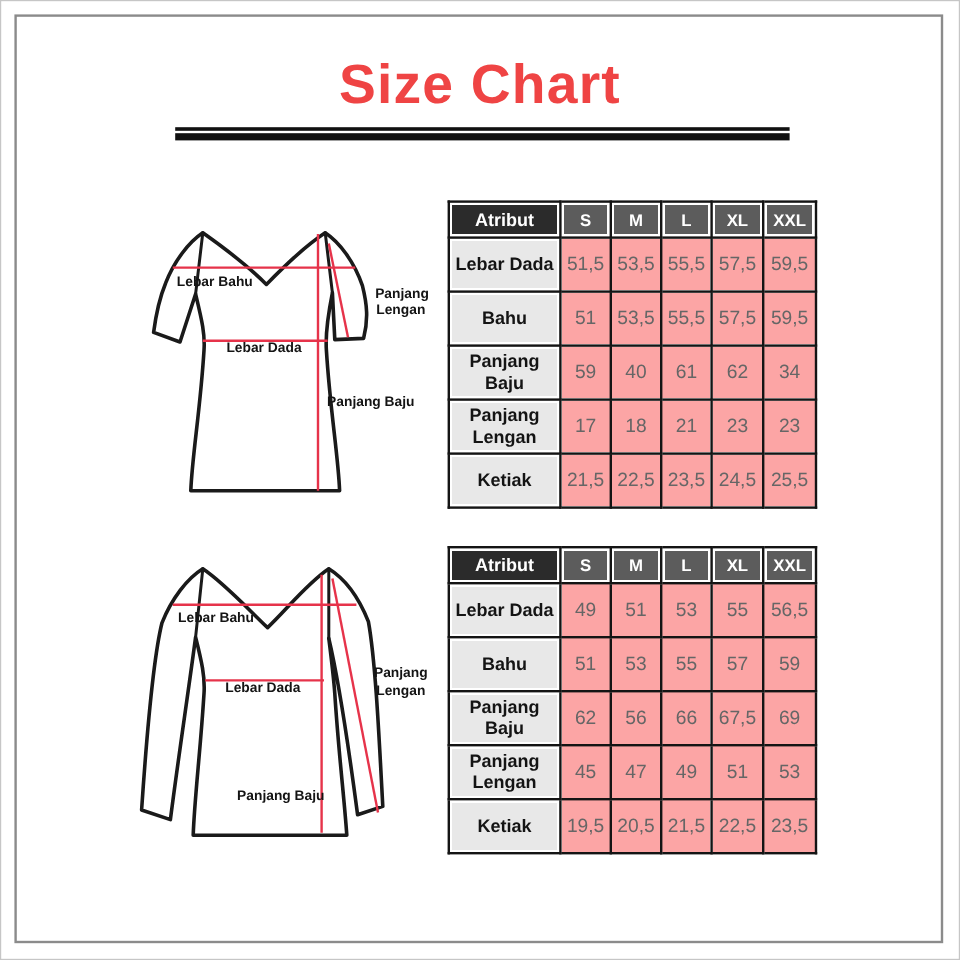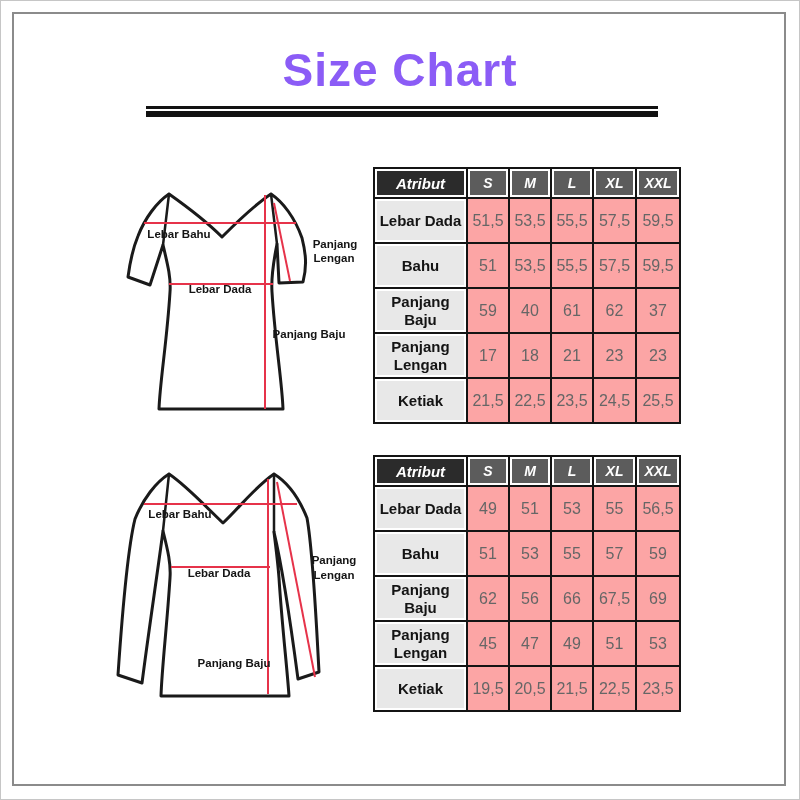--- a/index.html
+++ b/index.html
@@ -7,21 +7,21 @@
     position:relative; width:800px; height:800px; background:#ffffff;
     border:1px solid #c6c6c6; box-sizing:border-box;
     font-family:"Liberation Sans", sans-serif; overflow:hidden;
   }
   .frame {
     position:absolute; left:11px; top:11px; right:13px; bottom:13px;
     border:2px solid #8b8b8b;
   }
   .title {
     position:absolute; left:0; top:42px; width:100%; text-align:center;
-    font-size:46px; font-weight:bold; color:#8b5cf6; letter-spacing:1px;
+    font-size:46px; font-weight:bold; color:#ef4444; letter-spacing:1px;
   }
   .rule-thin  { position:absolute; left:145px; top:105px; width:512px; height:3px; background:#111; }
   .rule-thick { position:absolute; left:145px; top:110px; width:512px; height:6px; background:#111; }
 
   .diagram1 { position:absolute; left:100px; top:165px; }
   .diagram2 { position:absolute; left:100px; top:455px; }
 
   .shirt  { fill:#ffffff; stroke:#1a1a1a; stroke-width:3; stroke-linejoin:round; stroke-linecap:round; }
   .seam   { fill:none; stroke:#1a1a1a; stroke-width:2.5; stroke-linecap:round; }
   .measure{ stroke:#e6334a; stroke-width:2; fill:none; }
@@ -33,21 +33,21 @@
   .size-table {
     position:absolute; left:372px; width:306px;
     border-collapse:collapse; table-layout:fixed;
   }
   #table1 { top:166px; }
   #table2 { top:454px; }
   .size-table th, .size-table td {
     border:2px solid #141414; text-align:center; vertical-align:middle;
     overflow:hidden;
   }
-  .size-table thead tr { height:30px;font-style:italic; }
+  .size-table thead tr { height:30px; }
   .size-table tbody tr { height:45px; }
   th.col-attr {
     background:#2b2b2b; color:#fff; font-size:15px; font-weight:bold;
     padding:2px; background-clip:content-box;
   }
   th.col-size {
     background:#5c5c5c; color:#fff; font-size:14px; font-weight:bold;
     padding:2px; background-clip:content-box;
   }
   td.row-label {
@@ -139,21 +139,21 @@
         <td class="size-value">55,5</td>
         <td class="size-value">57,5</td>
         <td class="size-value">59,5</td>
       </tr>
       <tr>
         <td class="row-label">Panjang Baju</td>
         <td class="size-value">59</td>
         <td class="size-value">40</td>
         <td class="size-value">61</td>
         <td class="size-value">62</td>
-        <td class="size-value">37</td>
+        <td class="size-value">34</td>
       </tr>
       <tr>
         <td class="row-label">Panjang Lengan</td>
         <td class="size-value">17</td>
         <td class="size-value">18</td>
         <td class="size-value">21</td>
         <td class="size-value">23</td>
         <td class="size-value">23</td>
       </tr>
       <tr>

